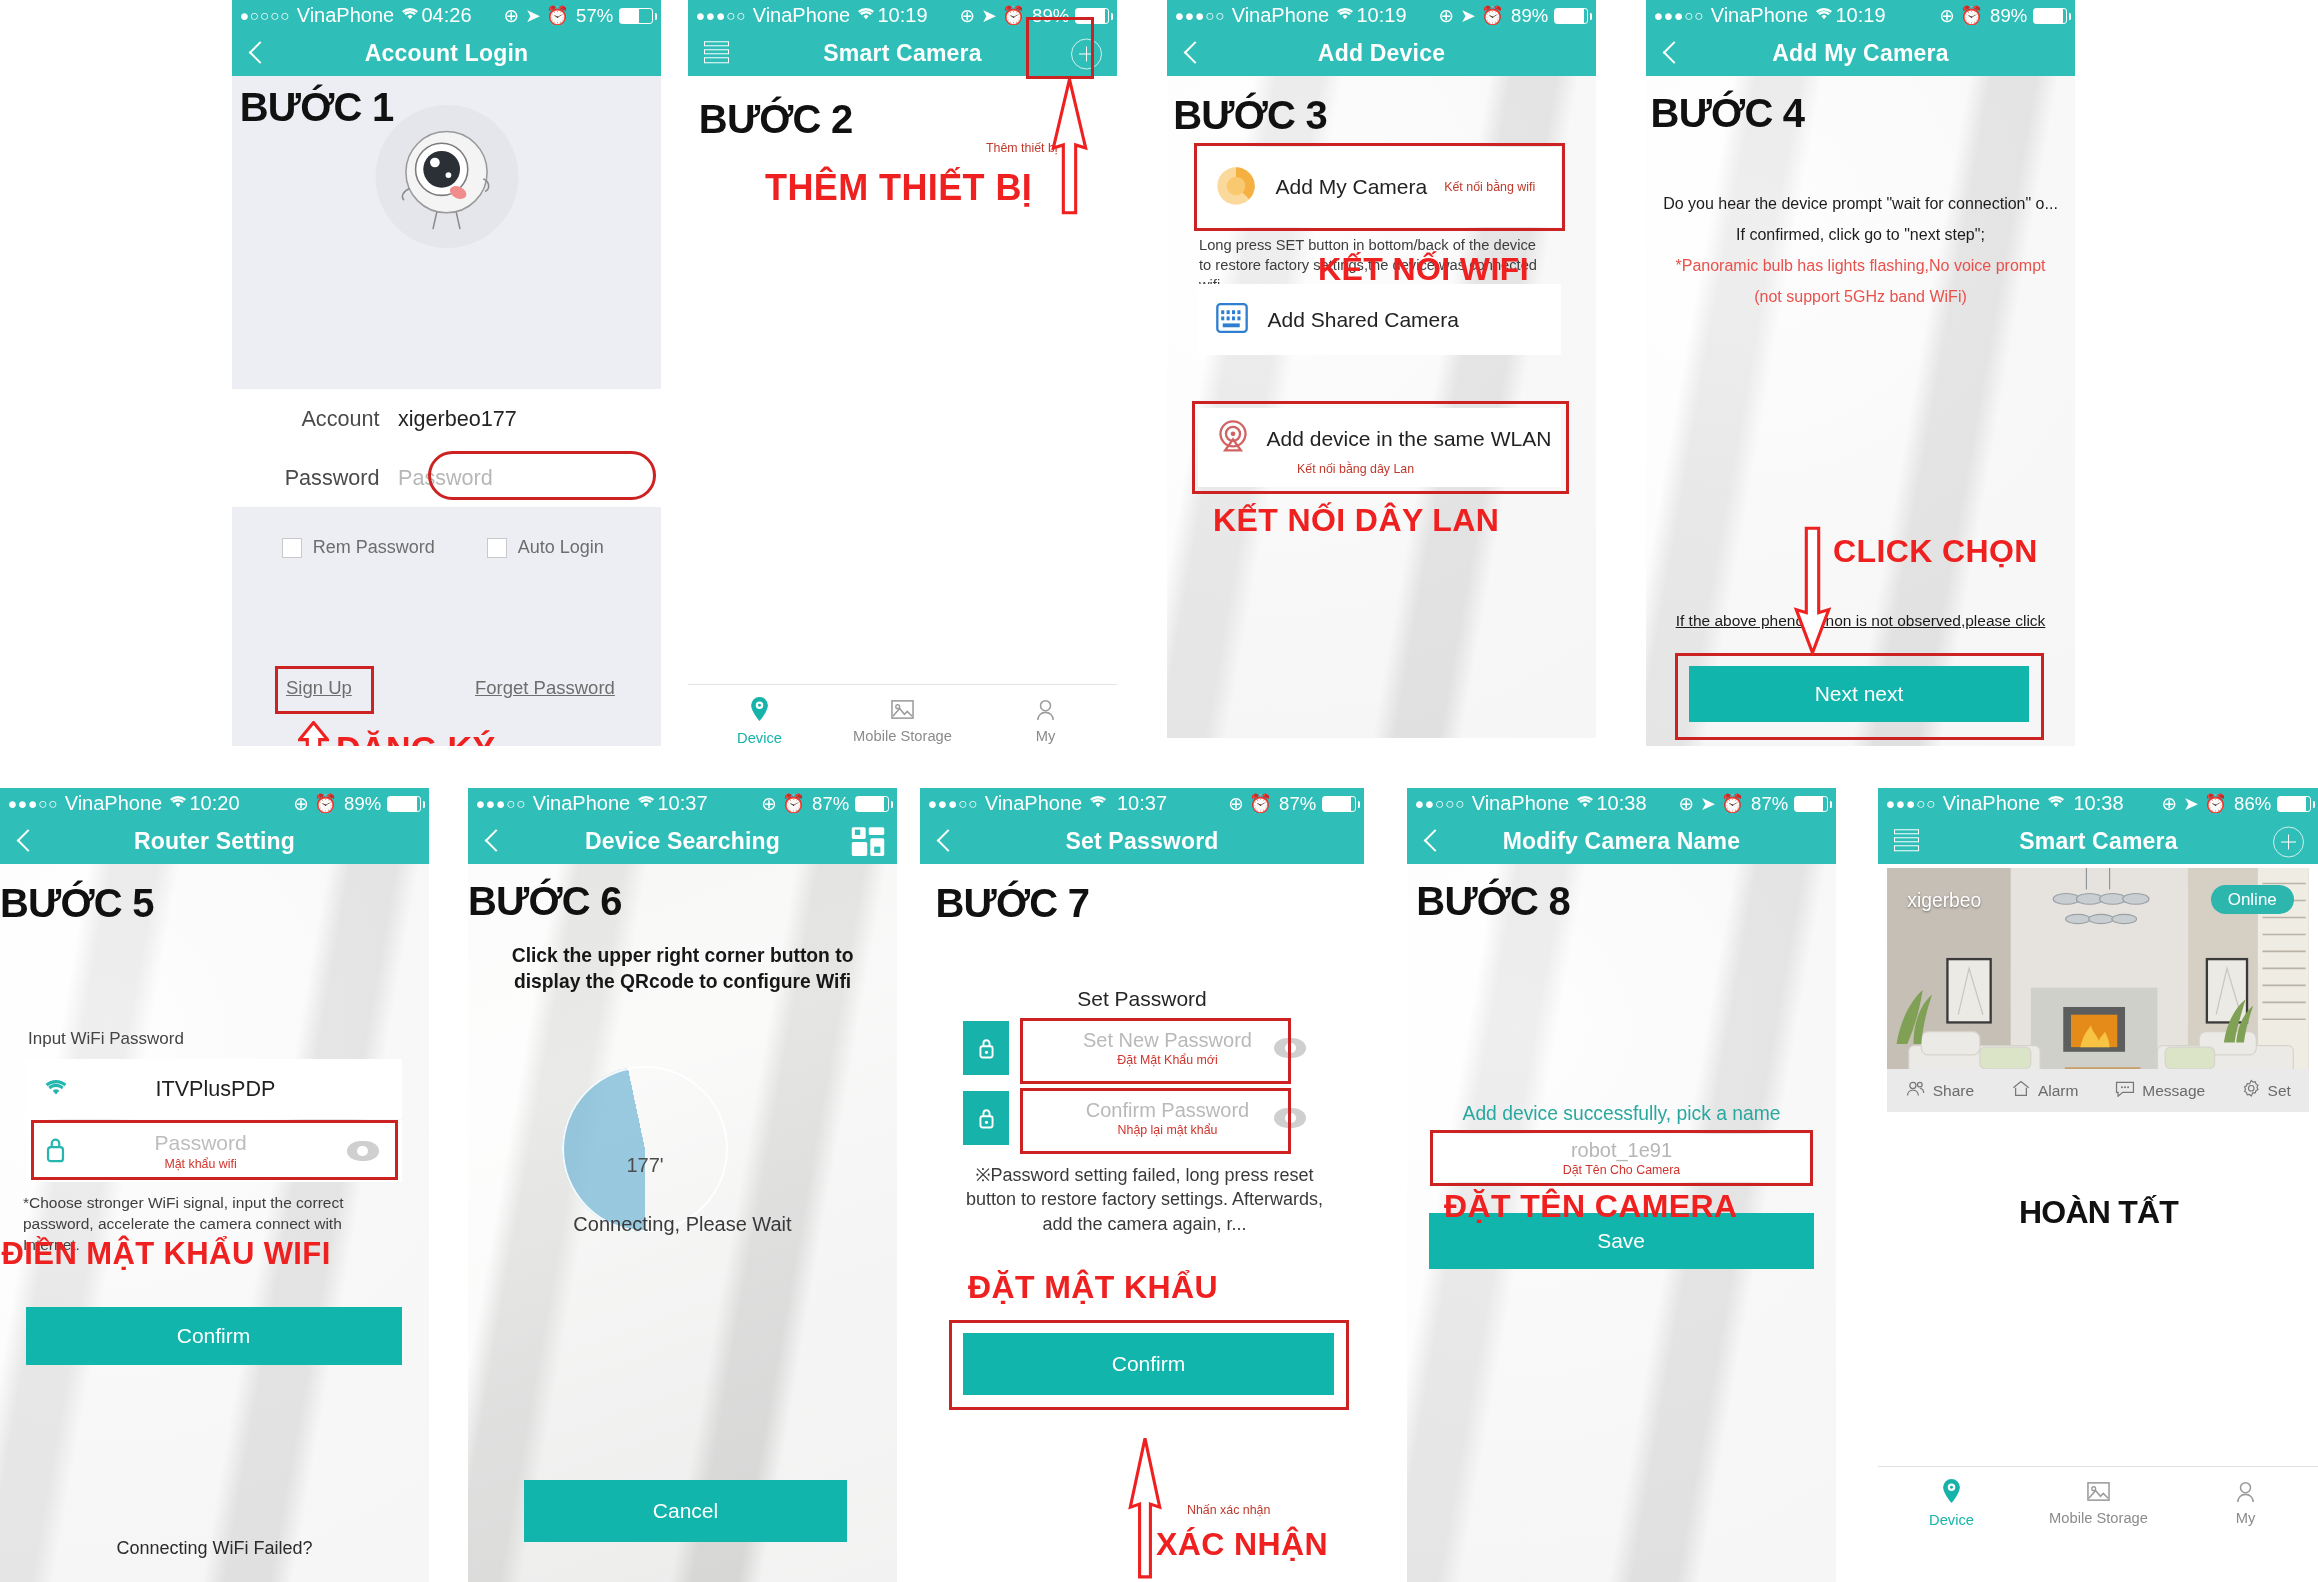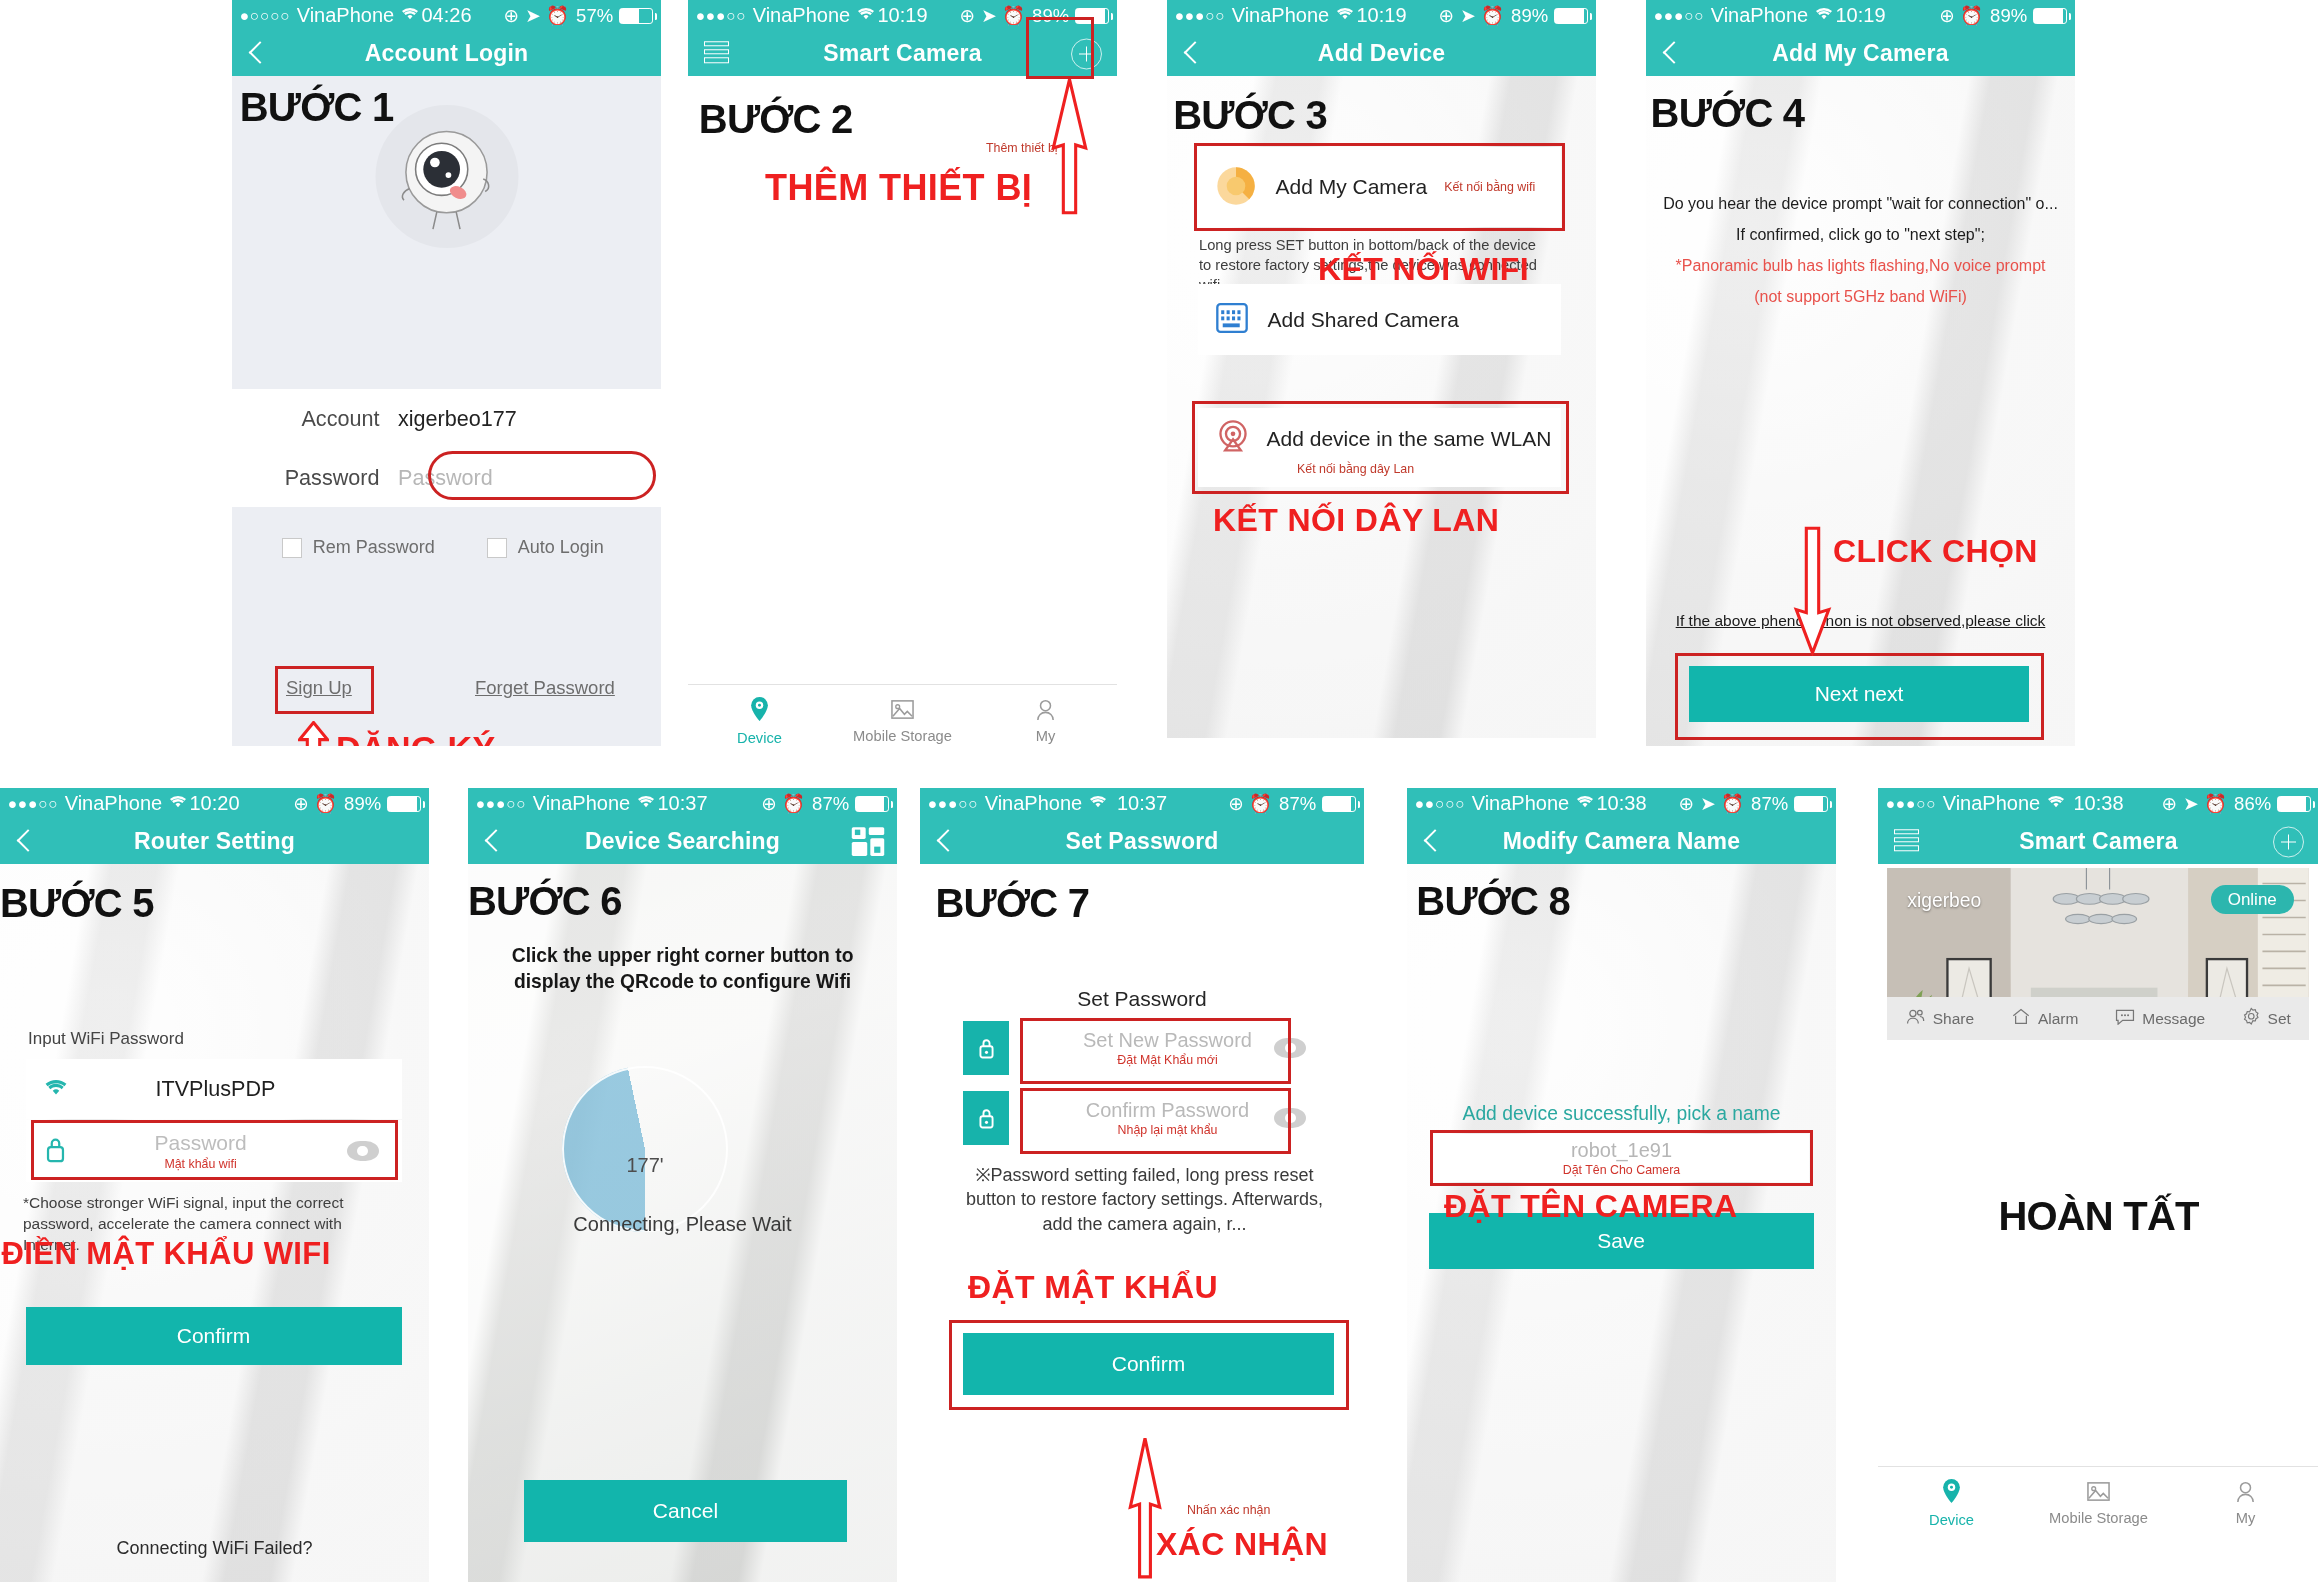--- a/index.html
+++ b/index.html
@@ -686,21 +686,21 @@
     <div class="navbar">
       <span class="nav-hamburger">
           <span></span>
           <span></span>
           <span></span>
         </span>
       <span class="title">Smart Camera</span>
       <span class="nav-plus"></span>
     </div>
 
-    <div class="camview" style="left:9.3px;top:80px;width:422px;height:172px;">
+    <div class="camview" style="left:9.3px;top:80px;width:422px;height:244px;">
       <div class="room">
         <svg width="422" height="244" viewBox="0 0 546 316" style="position:absolute;inset:0;">
           <rect x="0" y="0" width="160" height="316" fill="#c6bfb6"></rect>
           <rect x="160" y="0" width="230" height="316" fill="#e6e3de"></rect>
           <rect x="390" y="0" width="90" height="316" fill="#d6cfc3"></rect>
           <rect x="480" y="0" width="66" height="316" fill="#efece4"></rect>
           <g stroke="#b9b2a6" stroke-width="2" fill="none">
             <path d="M486 20h56M486 42h56M486 64h56M486 86h56M486 108h56M486 130h56M486 152h56M486 174h56M486 196h56"></path>
           </g>
           <g stroke="#9aa0a4" stroke-width="1.5" fill="#c8ced2">
@@ -771,21 +771,21 @@
         <span class="action">
           <span><svg width="18.5" height="18.5" viewBox="0 0 24 24">
                 <path d="M12 2l2.2 2 3-.5.9 2.9 2.6 1.6-1.3 2.8 1.3 2.8-2.6 1.6-.9 2.9-3-.5L12 22l-2.2-2-3 .5-.9-2.9L3.3 16l1.3-2.8L3.3 10.4 5.9 8.8l.9-2.9 3 .5z" fill="none" stroke="#777" stroke-width="1.5"></path>
                 <circle cx="12" cy="12" r="3.6" fill="none" stroke="#777" stroke-width="1.5"></circle>
               </svg></span>
           <span>Set</span>
         </span>
       </div>
     </div>
 
-    <span class="step-label" style="left:0;right:0;top:406px;text-align:center;font-size:40px;">HOÀN TẤT</span>
+    <span class="step-label" style="left:0;right:0;top:406px;text-align:center;font-size:32px;">HOÀN TẤT</span>
 
     <div class="bottomnav" style="bottom:43px;">
       <div class="bn-item active">
         <span>
           <svg width="23" height="26" viewBox="0 0 24 28">
               <path d="M12 1a9 9 0 0 0-9 9c0 6.5 9 17 9 17s9-10.5 9-17a9 9 0 0 0-9-9z" fill="#17b3ab"></path>
               <circle cx="12" cy="10" r="4" fill="#fff"></circle>
               <circle cx="12" cy="10" r="1.6" fill="#17b3ab"></circle>
             </svg>
         </span>

